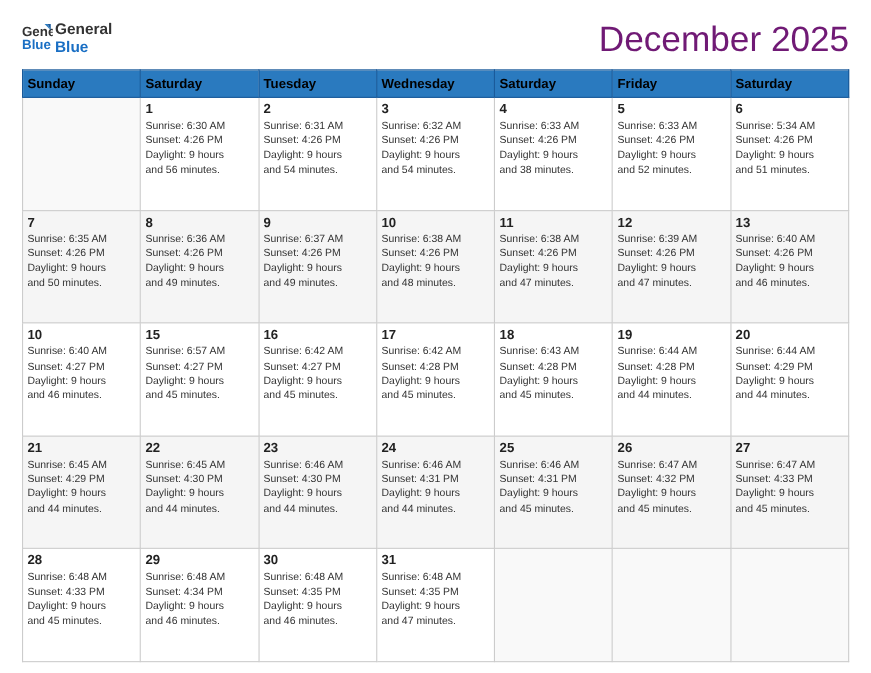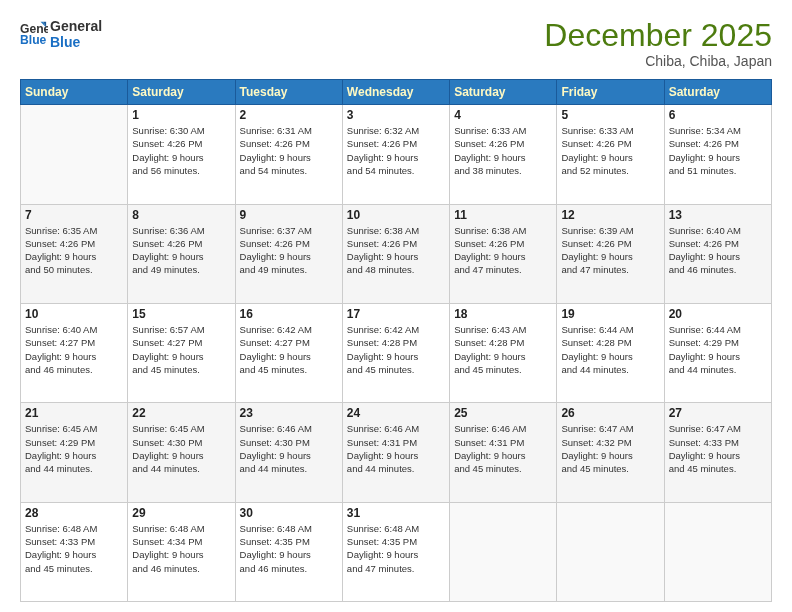--- a/index.html
+++ b/index.html
@@ -31,37 +31,37 @@
     .logo-icon {
       width: 28px;
       height: 28px;
     }
     .title-block {
       text-align: right;
     }
     .month-title {
       font-size: 32px;
       font-weight: normal;
-      color: #4d7c0f;
+      color: #701a75;
       line-height: 1.1;
     }
     .location {
       font-size: 14px;
       color: #555;
     }
     .calendar {
       flex: 1;
       border: 1px solid #ccc;
       border-collapse: collapse;
       width: 100%;
       table-layout: fixed;
     }
     .calendar th {
       background: #2a7abf;
-      color: #fef9c3;
+      color: #000000;
       font-size: 12px;
       font-weight: bold;
       padding: 5px 4px;
       text-align: left;
       border: 1px solid #1a5a9a;
     }
     .calendar td {
       vertical-align: top;
       border: 1px solid #ccc;
       padding: 3px 4px;
@@ -101,21 +101,20 @@
         <polygon points="22,2 28,8 25,2" fill="#2a7abf"></polygon>
         <polygon points="25,2 28,8 28,2" fill="#1a5a9a"></polygon>
       </svg>
       <div style="display:flex;flex-direction:column;line-height:1.15;">
         <span style="font-size:14px;font-weight:bold;color:#333;">General</span>
         <span style="font-size:14px;font-weight:bold;color:#1a6fc4;">Blue</span>
       </div>
     </div>
     <div class="title-block">
       <div class="month-title">December 2025</div>
-      <div class="location">Chiba, Chiba, Japan</div>
     </div>
   </div>
 
   <table class="calendar">
     <thead>
       <tr>
       <th>Sunday</th>
           <th>Saturday</th>
           <th>Tuesday</th>
           <th>Wednesday</th>

